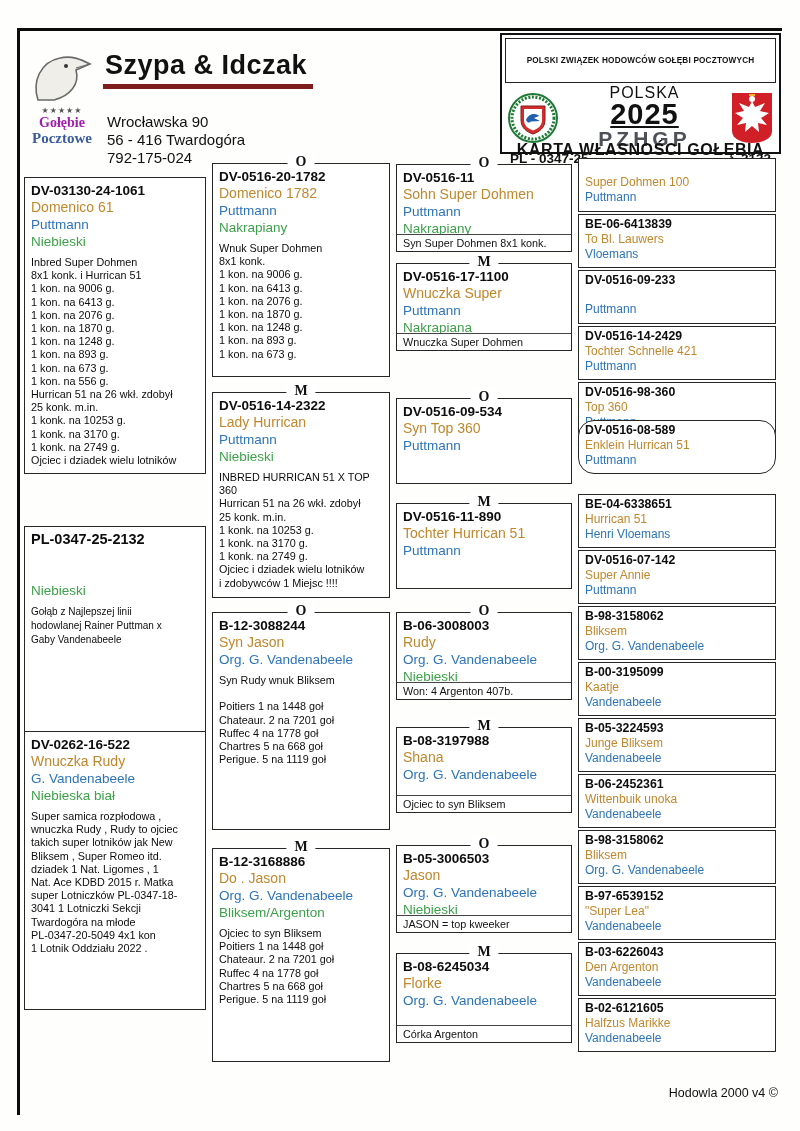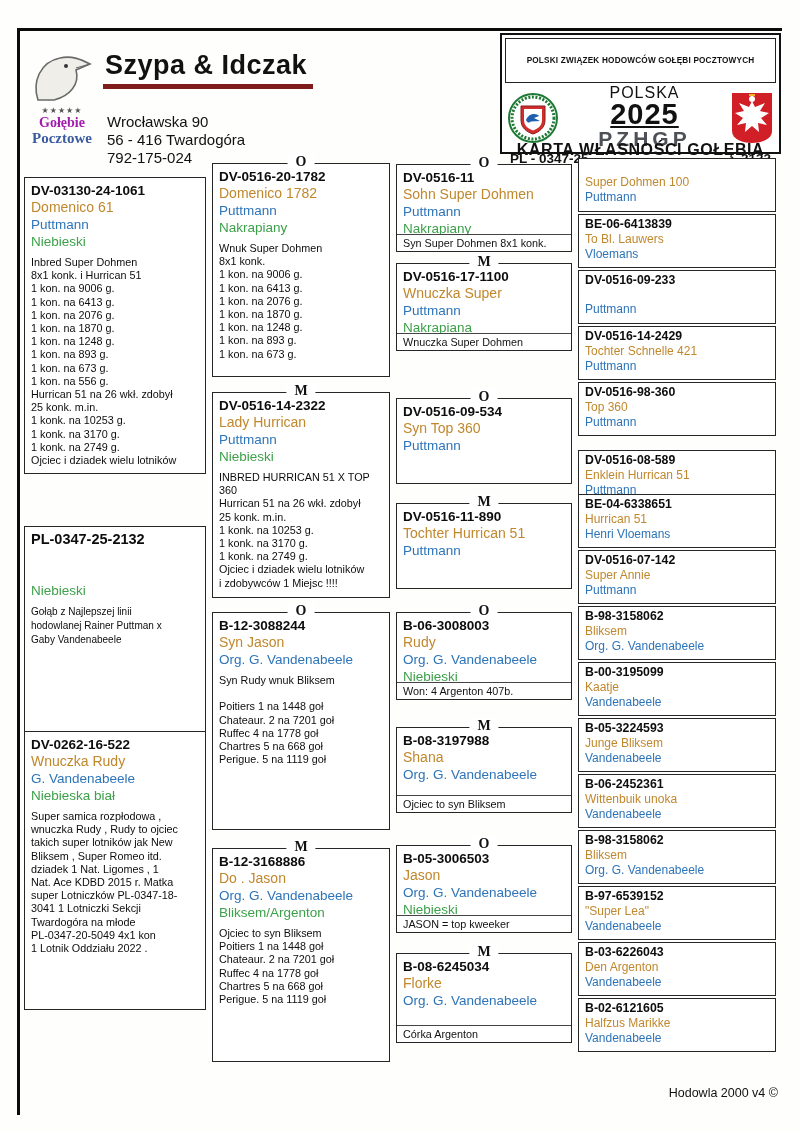--- a/index.html
+++ b/index.html
@@ -330,21 +330,21 @@
   <div class="sbox" style="top:326px;">
     <div class="id">DV-0516-14-2429</div>
     <div class="pname">Tochter Schnelle 421</div>
     <div class="owner">Puttmann</div>
   </div>
   <div class="sbox" style="top:382px;">
     <div class="id">DV-0516-98-360</div>
     <div class="pname">Top 360</div>
     <div class="owner">Puttmann</div>
   </div>
-  <div class="sbox" style="top:450px;">
+  <div class="sbox" style="top:420px;border-radius:16px;">
     <div class="id">DV-0516-08-589</div>
     <div class="pname">Enklein Hurrican 51</div>
     <div class="owner">Puttmann</div>
   </div>
   <div class="sbox" style="top:494px;">
     <div class="id">BE-04-6338651</div>
     <div class="pname">Hurrican 51</div>
     <div class="owner">Henri Vloemans</div>
   </div>
   <div class="sbox" style="top:550px;">

